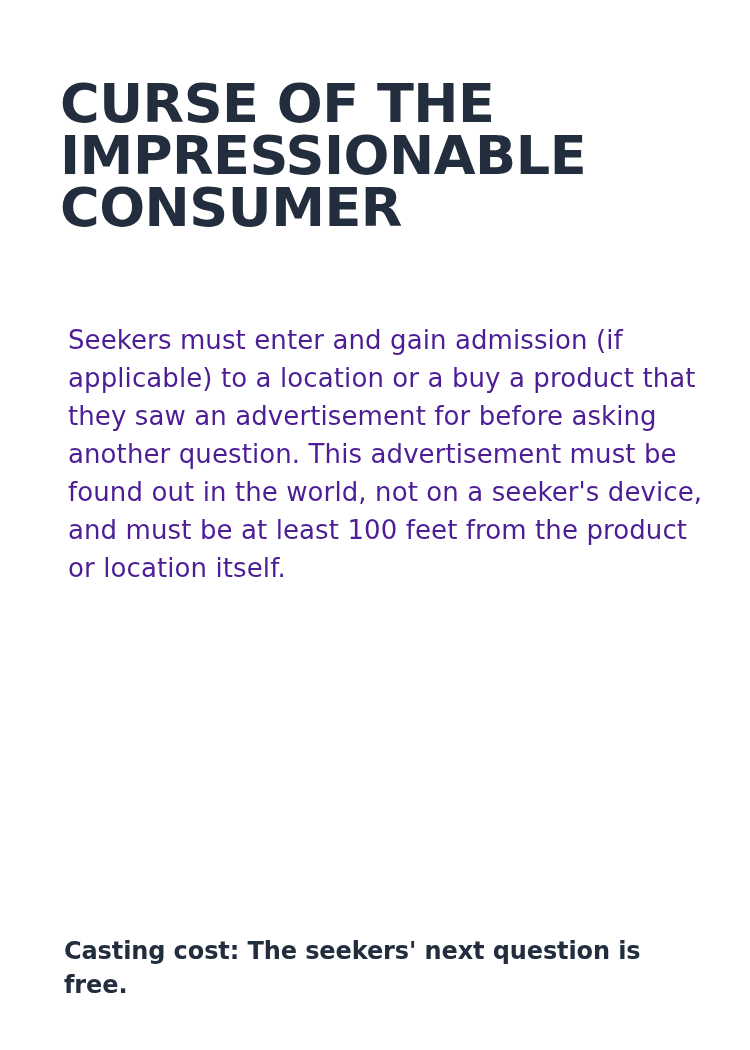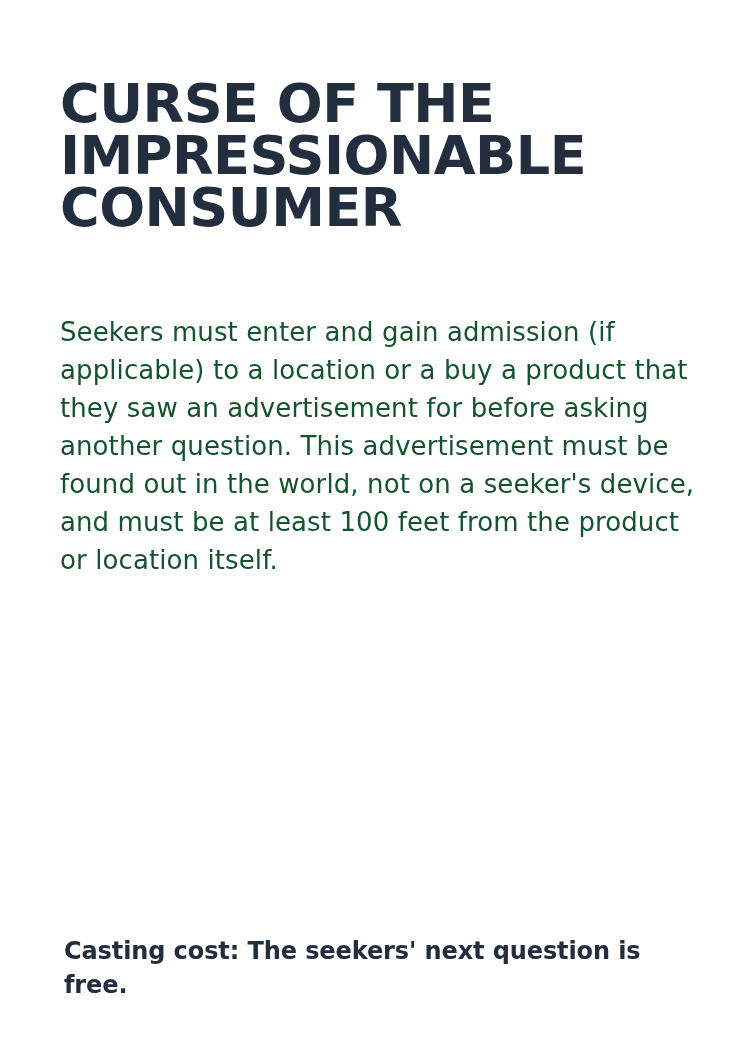--- a/index.html
+++ b/index.html
@@ -46,27 +46,27 @@
     transform: scaleX(1.02);
     transform-origin: left top;
   }
 
   
   .card-body {
     position: absolute;
     left: 0;
     top: 313px;
     width: 650px;
-    margin: 0;
+    margin: 8px;
     font-family: "DejaVu Sans", "Liberation Sans", sans-serif;
     font-size: 26px;
     font-weight: 400;
     line-height: 38px;
     letter-spacing: 0.1px;
-    color: #14532d;
+    color: #4c1d95;
     text-align: left;
   }
 
   
   .card-footer {
     position: absolute;
     left: 0;
     top: 930px;
     width: 620px;
     margin: 4px;

